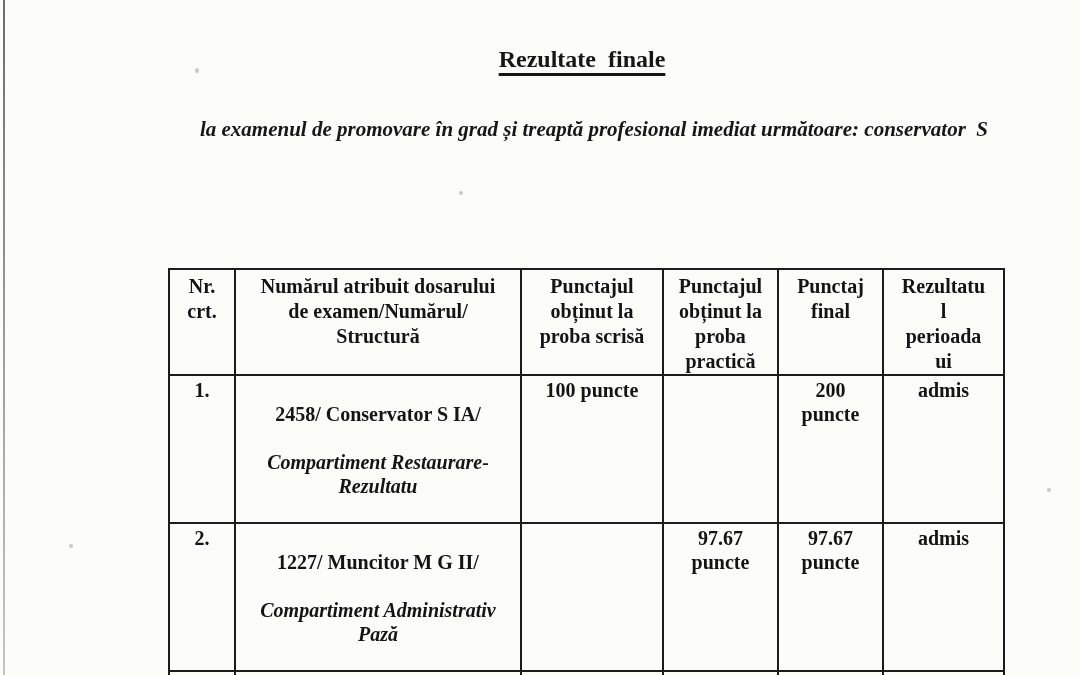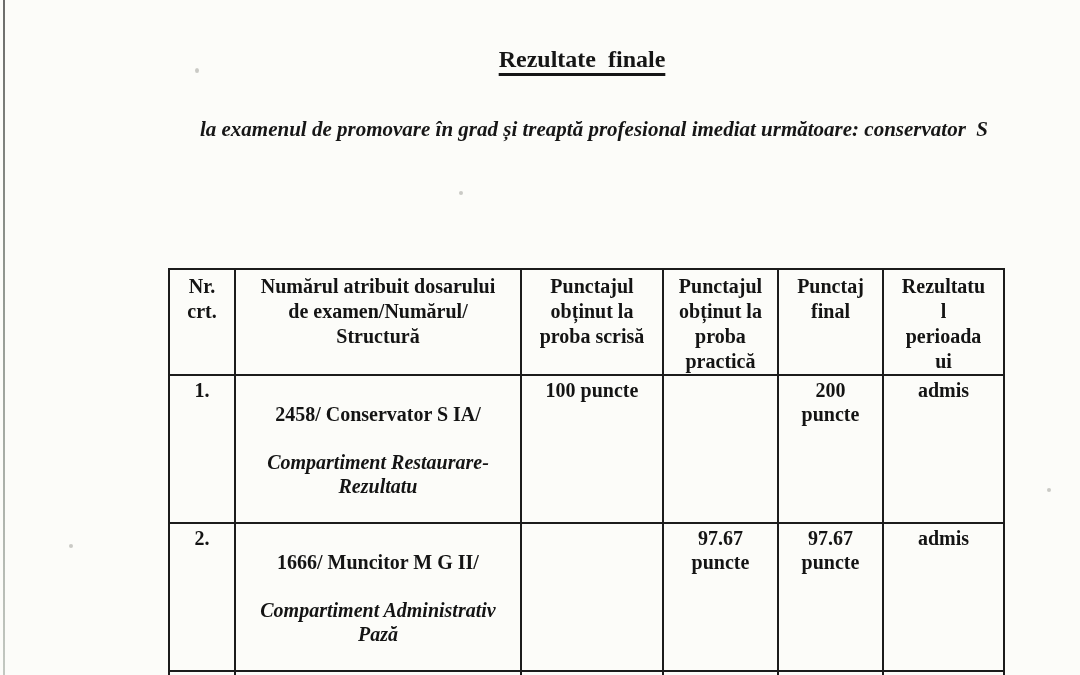--- a/index.html
+++ b/index.html
@@ -176,21 +176,21 @@
         </td>
         <td>100 puncte</td>
         <td></td>
         <td>200
 puncte</td>
         <td>admis</td>
       </tr>
       <tr class="r2">
         <td>2.</td>
         <td>
-          <span class="dossier">1666/ Muncitor M G II/</span>
+          <span class="dossier">1227/ Muncitor M G II/</span>
           <span class="structure">Compartiment Administrativ
 Pază</span>
         </td>
         <td></td>
         <td>97.67
 puncte</td>
         <td>97.67
 puncte</td>
         <td>admis</td>
       </tr>

